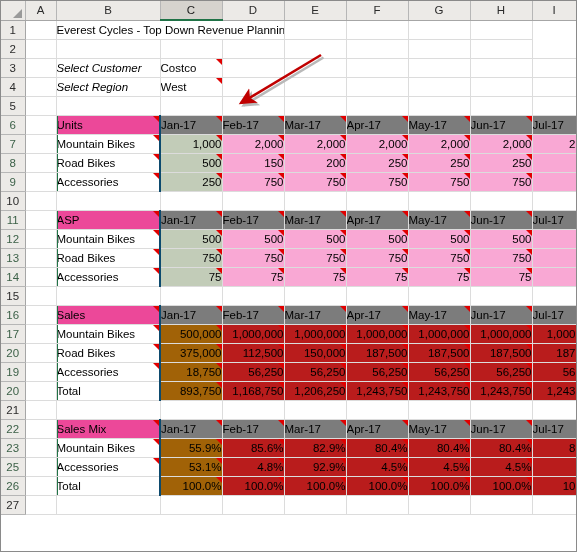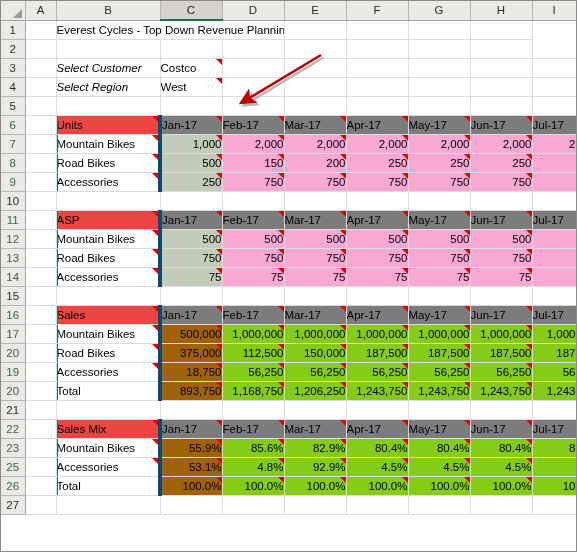--- a/index.html
+++ b/index.html
@@ -96,43 +96,43 @@
   
   .title{
     color:#375623;
     font-weight:bold;
     font-size:12.5px;
   }
   .lblital{ font-style:italic; font-weight:bold; font-size:11.5px; }
   .selvalue{ font-size:12px; color:#111; }
 
   .sec{
-    background:#ef4444;
+    background:#ec4899;
     font-weight:bold;
     font-size:11.5px;
     color:#111;
   }
   .monhdr{
     background:#7c7c7c;
     color:#ffffff;
     font-weight:bold;
     font-size:11px;
     text-align:left;
     border-right:1px solid #6a6a6a;
     border-bottom:1px solid #6a6a6a;
   }
   .rowlbl{ font-weight:bold; font-size:11.5px;margin-top:29px; }
 
   .inpgreen{ background:#f9a8d4; }
   .inpgreen-sel{ background:#c2ccb8; }
   .white-sel{ background:#a16207; }
-  .white{ background:#84cc16; }
-
-  
-  .selcol{ border-left:4px solid #0c4a6e; border-right:1px solid #808080; }
+  .white{ background:#b91c1c; }
+
+  
+  .selcol{ border-left:2px solid #0c4a6e; border-right:1px solid #808080; }
   .selcol-top{ border-top:1px solid #5a5a5a; }
   .selcol-bot{ border-bottom:2px solid #5a5a5a; }
 
   .totrow{ border-top:1px solid #6f6f6f; font-weight:bold; }
   .totrow-bot{ border-bottom:2px solid #6f6f6f; }
 
   
   .cmt{ position:relative; }
   .cmt:after{
     content:"";

